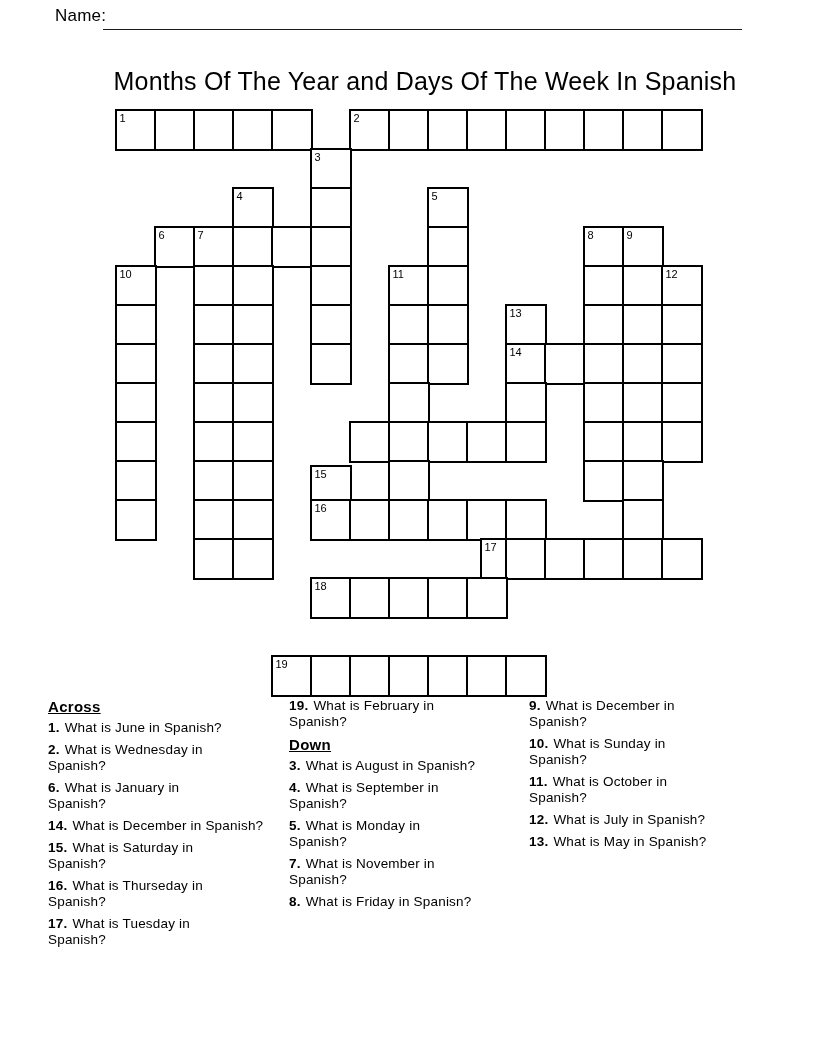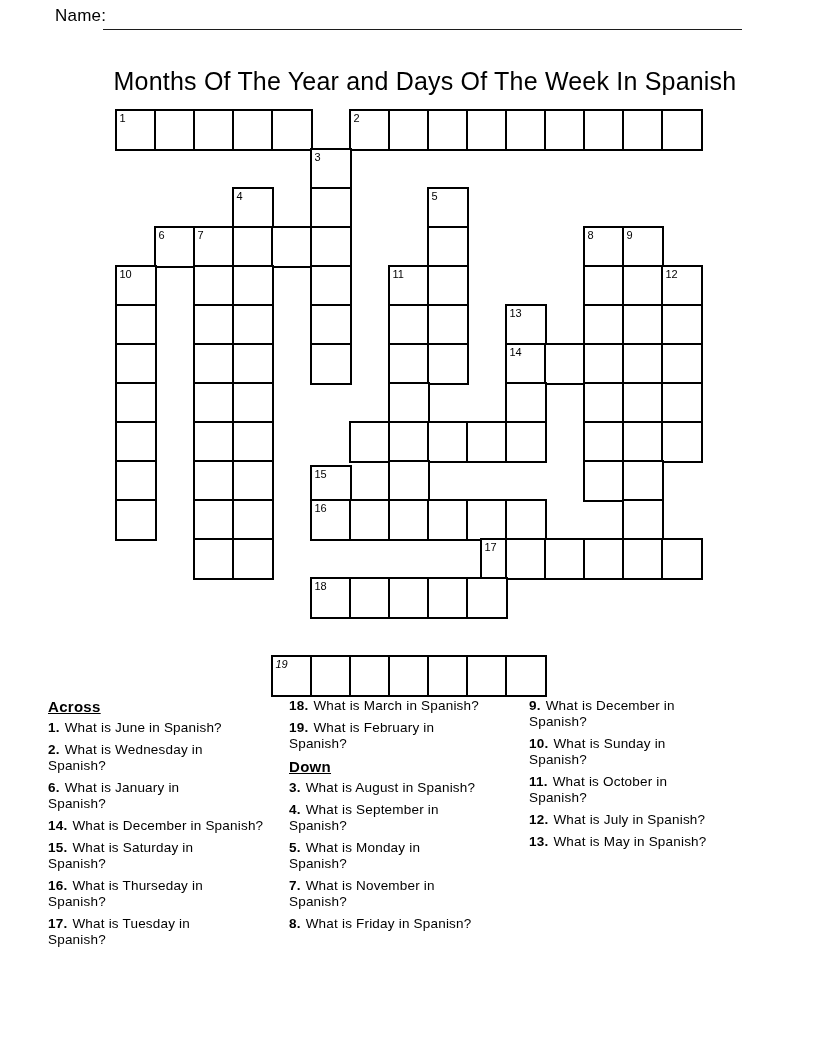--- a/index.html
+++ b/index.html
@@ -248,21 +248,21 @@
       <div class="cell" style="left: 583px; top: 538px;"></div>
       <div class="cell" style="left: 622px; top: 538px;"></div>
       <div class="cell" style="left: 661px; top: 538px;"></div>
       <div class="cell" style="left: 310px; top: 577px;">
         <span class="cell-num">18</span>
       </div>
       <div class="cell" style="left: 349px; top: 577px;"></div>
       <div class="cell" style="left: 388px; top: 577px;"></div>
       <div class="cell" style="left: 427px; top: 577px;"></div>
       <div class="cell" style="left: 466px; top: 577px;"></div>
-      <div class="cell" style="left: 271px; top: 655px; font-style: italic;">
+      <div class="cell" style="left: 271px; top: 655px;">
         <span class="cell-num">19</span>
       </div>
       <div class="cell" style="left: 310px; top: 655px;"></div>
       <div class="cell" style="left: 349px; top: 655px;"></div>
       <div class="cell" style="left: 388px; top: 655px;"></div>
       <div class="cell" style="left: 427px; top: 655px;"></div>
       <div class="cell" style="left: 466px; top: 655px;"></div>
       <div class="cell" style="left: 505px; top: 655px;"></div>
     </div>
 
@@ -279,21 +279,20 @@
 Spanish?</span></div>
         <div class="clue"><b class="clue-num">16.</b><span class="clue-text">What is Thurseday in
 Spanish?</span></div>
         <div class="clue"><b class="clue-num">17.</b><span class="clue-text">What is Tuesday in
 Spanish?</span></div>
       </div>
   </div>
 
   <div class="clue-col c2">
     <div id="col2-across">
-        <div class="clue"><b class="clue-num">18.</b><span class="clue-text">What is March in Spanish?</span></div>
         <div class="clue"><b class="clue-num">19.</b><span class="clue-text">What is February in
 Spanish?</span></div>
       </div>
     <div class="clue-heading">Down</div>
     <div id="col2-down">
         <div class="clue"><b class="clue-num">3.</b><span class="clue-text">What is August in Spanish?</span></div>
         <div class="clue"><b class="clue-num">4.</b><span class="clue-text">What is September in
 Spanish?</span></div>
         <div class="clue"><b class="clue-num">5.</b><span class="clue-text">What is Monday in
 Spanish?</span></div>

